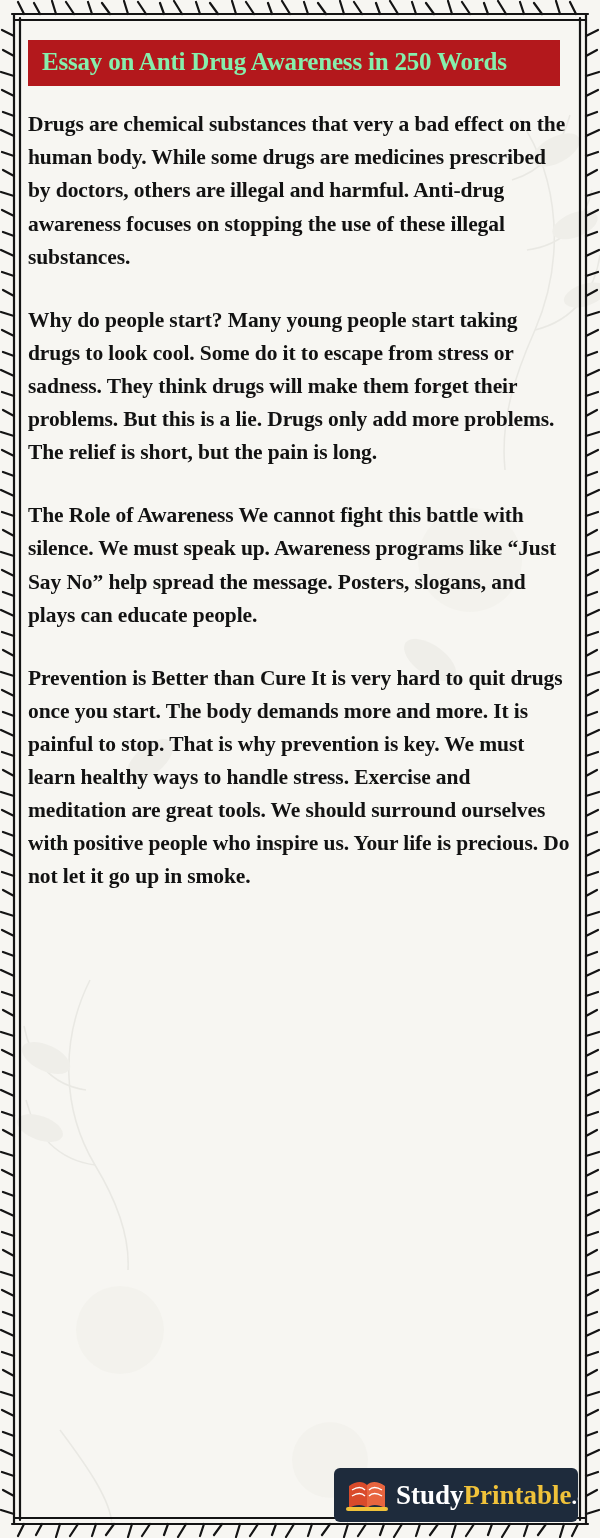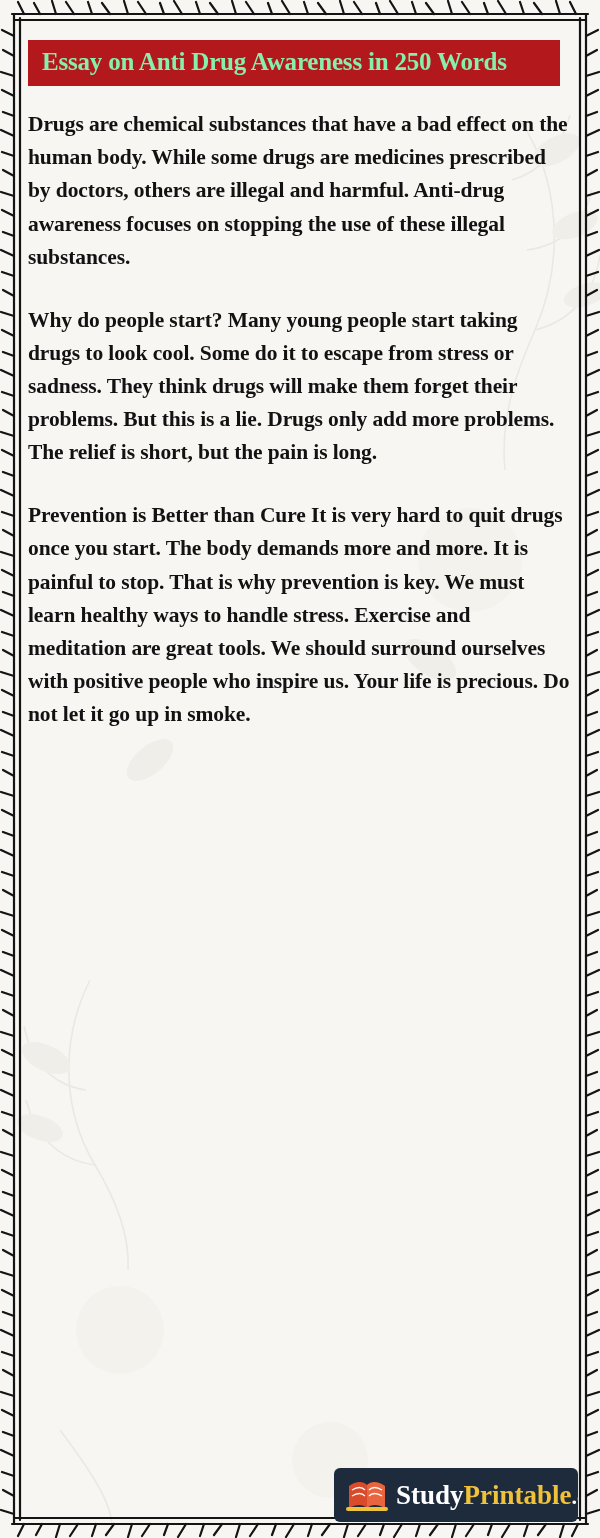--- a/index.html
+++ b/index.html
@@ -159,22 +159,23 @@
         <path d="M580 18 L580 1520"></path>
         <path d="M586 36 L598 30 M586 56 L597 50 M586 76 L599 72 M586 96 L598 90 M586 116 L597 112 M586 136 L599 130 M586 156 L598 152 M586 176 L597 170 M586 196 L599 192 M586 216 L598 210 M586 236 L597 232 M586 256 L599 250 M586 276 L598 272 M586 296 L597 290 M586 316 L599 312 M586 336 L598 330 M586 356 L597 352 M586 376 L599 370 M586 396 L598 392 M586 416 L597 410 M586 436 L599 432 M586 456 L598 450 M586 476 L597 472 M586 496 L599 490 M586 516 L598 512 M586 536 L597 530 M586 556 L599 552 M586 576 L598 570 M586 596 L597 592 M586 616 L599 610 M586 636 L598 632 M586 656 L597 650 M586 676 L599 672 M586 696 L598 690 M586 716 L597 712 M586 736 L599 730 M586 756 L598 752 M586 776 L597 770 M586 796 L599 792 M586 816 L598 810 M586 836 L597 832 M586 856 L599 850 M586 876 L598 872 M586 896 L597 890 M586 916 L599 912 M586 936 L598 930 M586 956 L597 952 M586 976 L599 970 M586 996 L598 992 M586 1016 L597 1010 M586 1036 L599 1032 M586 1056 L598 1050 M586 1076 L597 1072 M586 1096 L599 1090 M586 1116 L598 1112 M586 1136 L597 1130 M586 1156 L599 1152 M586 1176 L598 1170 M586 1196 L597 1192 M586 1216 L599 1210 M586 1236 L598 1232 M586 1256 L597 1250 M586 1276 L599 1272 M586 1296 L598 1290 M586 1316 L597 1312 M586 1336 L599 1330 M586 1356 L598 1352 M586 1376 L597 1370 M586 1396 L599 1392 M586 1416 L598 1410 M586 1436 L597 1432 M586 1456 L599 1450 M586 1476 L598 1472 M586 1496 L597 1490 M586 1514 L599 1510"></path>
       </g>
     </svg>
   </div>
 
   <div class="content">
     <div class="title-bar">Essay on Anti Drug Awareness in 250 Words</div>
 
     <div class="essay">
-      <p>Drugs are chemical substances that have a bad effect on the human body. While some drugs are medicines prescribed by doctors, others are illegal and harmful. Anti-drug awareness focuses on stopping the use of these illegal substances.</p>
+      <p>Drugs are chemical substances that very a bad effect on the human body. While some drugs are medicines prescribed by doctors, others are illegal and harmful. Anti-drug awareness focuses on stopping the use of these illegal substances.</p>
       <p>Why do people start? Many young people start taking drugs to look cool. Some do it to escape from stress or sadness. They think drugs will make them forget their problems. But this is a lie. Drugs only add more problems. The relief is short, but the pain is long.</p>
+      <p>The Role of Awareness We cannot fight this battle with silence. We must speak up. Awareness programs like “Just Say No” help spread the message. Posters, slogans, and plays can educate people.</p>
       <p>Prevention is Better than Cure It is very hard to quit drugs once you start. The body demands more and more. It is painful to stop. That is why prevention is key. We must learn healthy ways to handle stress. Exercise and meditation are great tools. We should surround ourselves with positive people who inspire us. Your life is precious. Do not let it go up in smoke.</p>
     </div>
   </div>
 
   <div class="logo">
     <div class="logo-book">
       <svg width="42" height="34" viewBox="0 0 42 34">
         <path d="M3 8 C10 3 17 3 21 7 L21 30 C17 26 10 26 3 30 Z" fill="#d94b2b"></path>
         <path d="M39 8 C32 3 25 3 21 7 L21 30 C25 26 32 26 39 30 Z" fill="#e8653f"></path>
         <path d="M6 12 C11 9 16 9 19 12" stroke="#ffffff" stroke-width="1.4" fill="none"></path>

